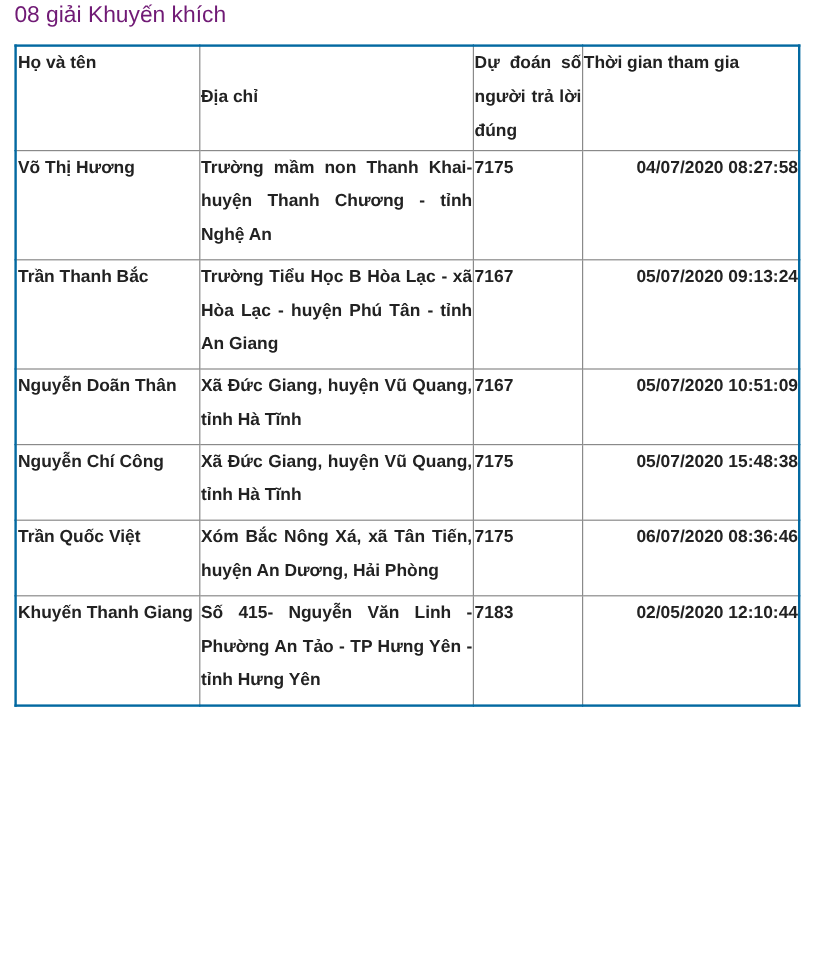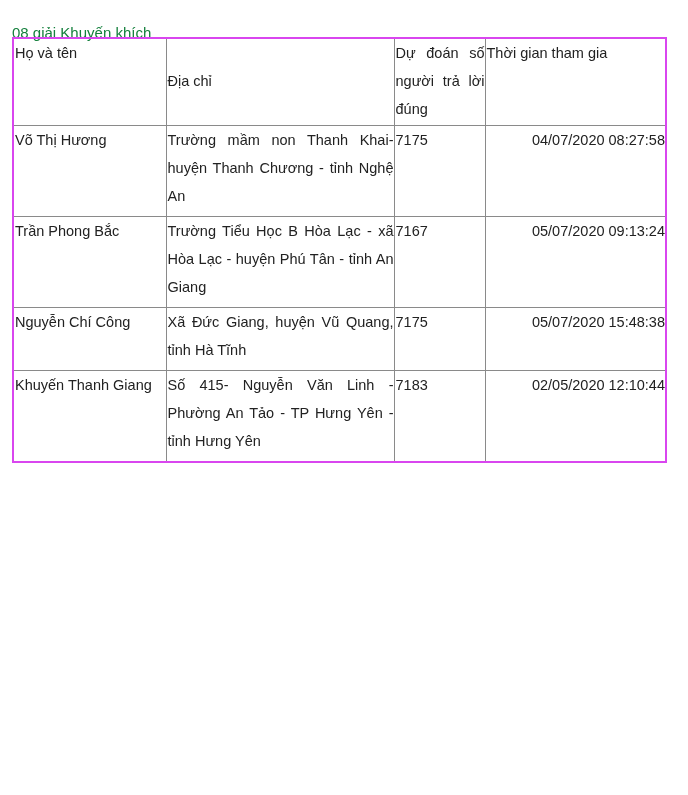--- a/index.html
+++ b/index.html
@@ -2,28 +2,29 @@
 <html><head>
 <meta charset="utf-8">
 <style>
   html, body { margin: 0; padding: 0; background: #ffffff; }
   body {
     width: 688px; height: 795px; overflow: hidden; position: relative;
     font-family: "Liberation Sans", sans-serif; color: #222222;
   }
   .heading {
     position: absolute; left: 12px; top: 2px;
-    font-size: 15px; line-height: 22px; color: #15803d; margin-top: 20px;
+    font-size: 19px; line-height: 22px; color: #701a75;
   }
   table.prize-table {
     position: absolute; left: 12px; top: 37px;
     border-collapse: collapse;
-    border: 2px solid #d946ef;
+    border: 2px solid #0369a1;
     table-layout: fixed;
     width: 653px;
+    font-weight: bold;
   }
   .prize-table td {
     border: 1px solid #8a8a8a;
     vertical-align: top;
     font-size: 14.5px;
     line-height: 28px;
     padding: 0 0 6px 1px;
     text-align: justify;
     word-wrap: break-word;
   }
@@ -54,30 +55,42 @@
     <td>Dự đoán số người trả lời đúng</td>
     <td>Thời gian tham gia</td>
   </tr>
   <tr>
     <td>Võ Thị Hương</td>
     <td>Trường mầm non Thanh Khai- huyện Thanh Chương - tỉnh Nghệ An</td>
     <td>7175</td>
     <td class="time">04/07/2020 08:27:58</td>
   </tr>
   <tr>
-    <td>Trần Phong Bắc</td>
+    <td>Trần Thanh Bắc</td>
     <td>Trường Tiểu Học B Hòa Lạc - xã Hòa Lạc - huyện Phú Tân - tỉnh An Giang</td>
     <td>7167</td>
     <td class="time">05/07/2020 09:13:24</td>
+  </tr>
+  <tr>
+    <td>Nguyễn Doãn Thân</td>
+    <td>Xã Đức Giang, huyện Vũ Quang, tỉnh Hà Tĩnh</td>
+    <td>7167</td>
+    <td class="time">05/07/2020 10:51:09</td>
   </tr>
   <tr>
     <td>Nguyễn Chí Công</td>
     <td>Xã Đức Giang, huyện Vũ Quang, tỉnh Hà Tĩnh</td>
     <td>7175</td>
     <td class="time">05/07/2020 15:48:38</td>
+  </tr>
+  <tr>
+    <td>Trần Quốc Việt</td>
+    <td>Xóm Bắc Nông Xá, xã Tân Tiến, huyện An Dương, Hải Phòng</td>
+    <td>7175</td>
+    <td class="time">06/07/2020 08:36:46</td>
   </tr>
   <tr>
     <td>Khuyến Thanh Giang</td>
     <td>Số 415- Nguyễn Văn Linh - Phường An Tảo - TP Hưng Yên - tỉnh Hưng Yên</td>
     <td>7183</td>
     <td class="time">02/05/2020 12:10:44</td>
   </tr>
 </tbody>
   </table>
 

